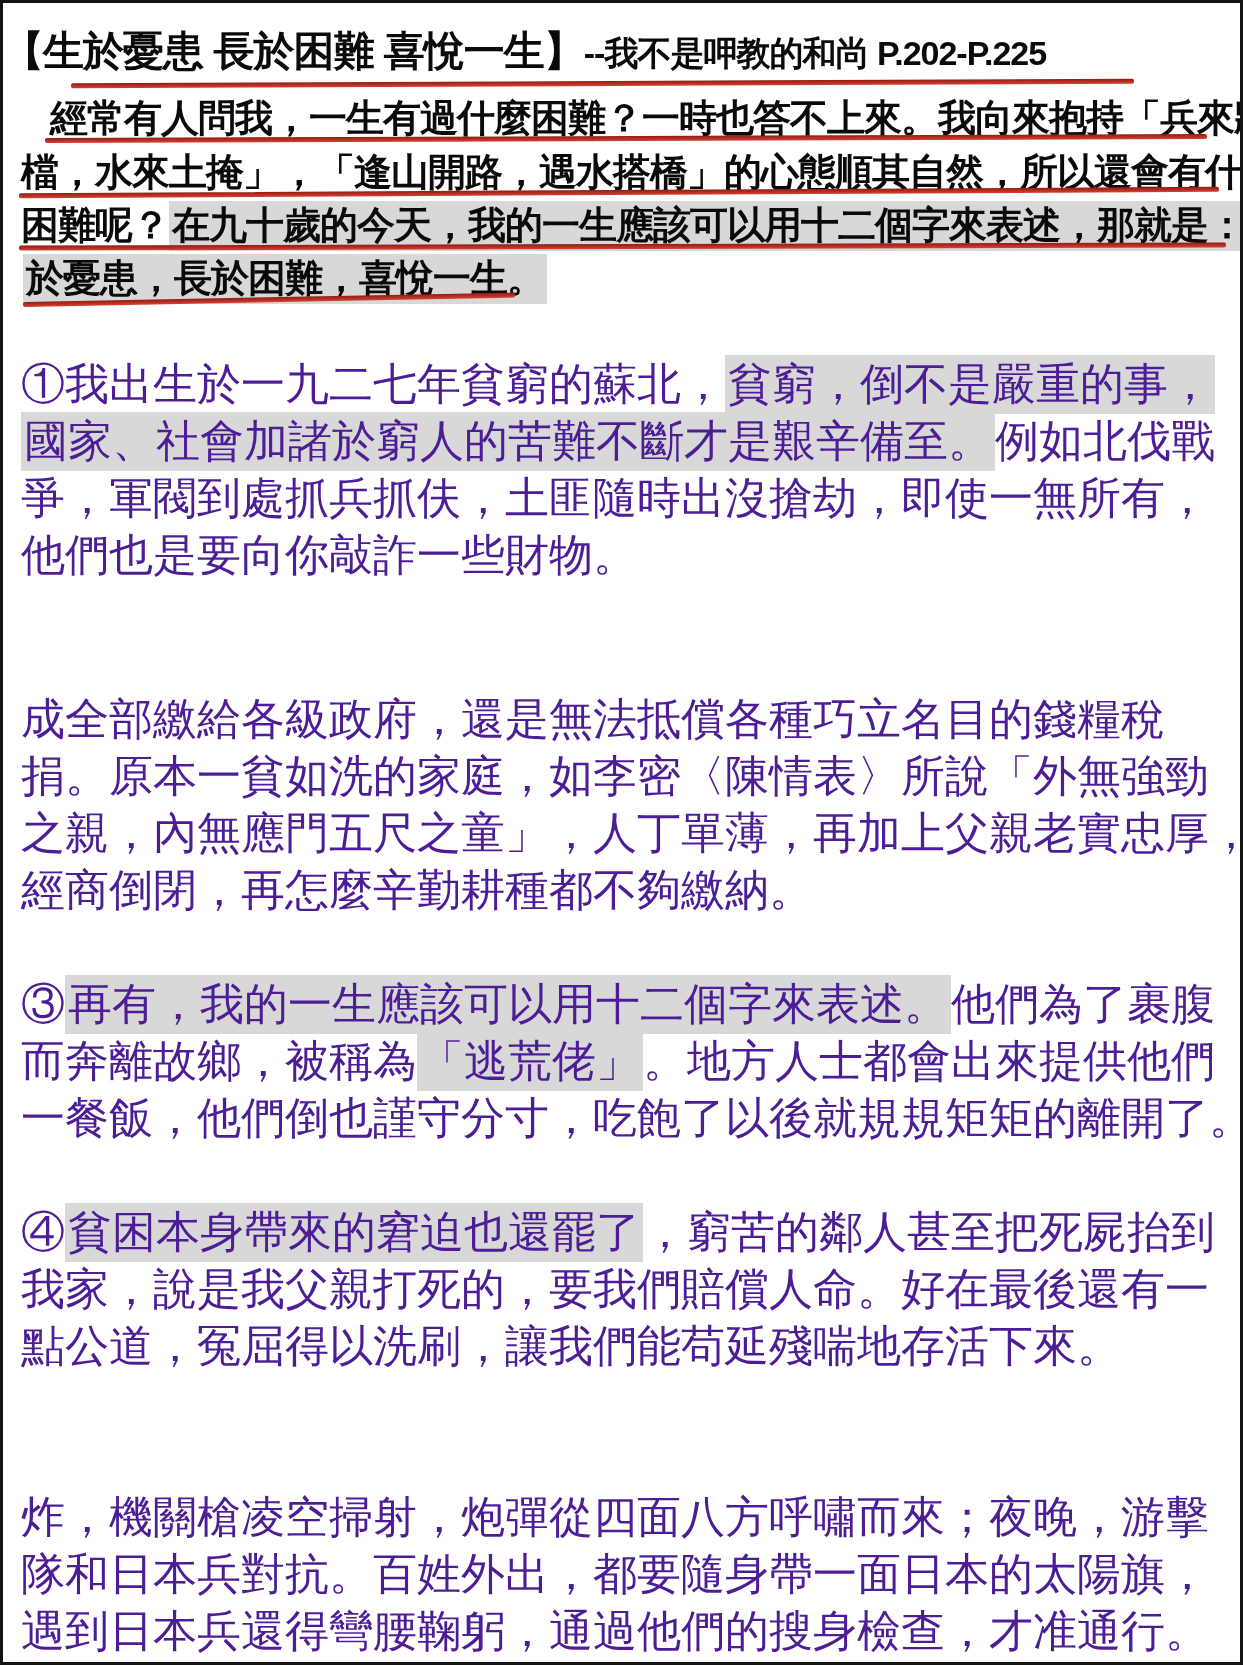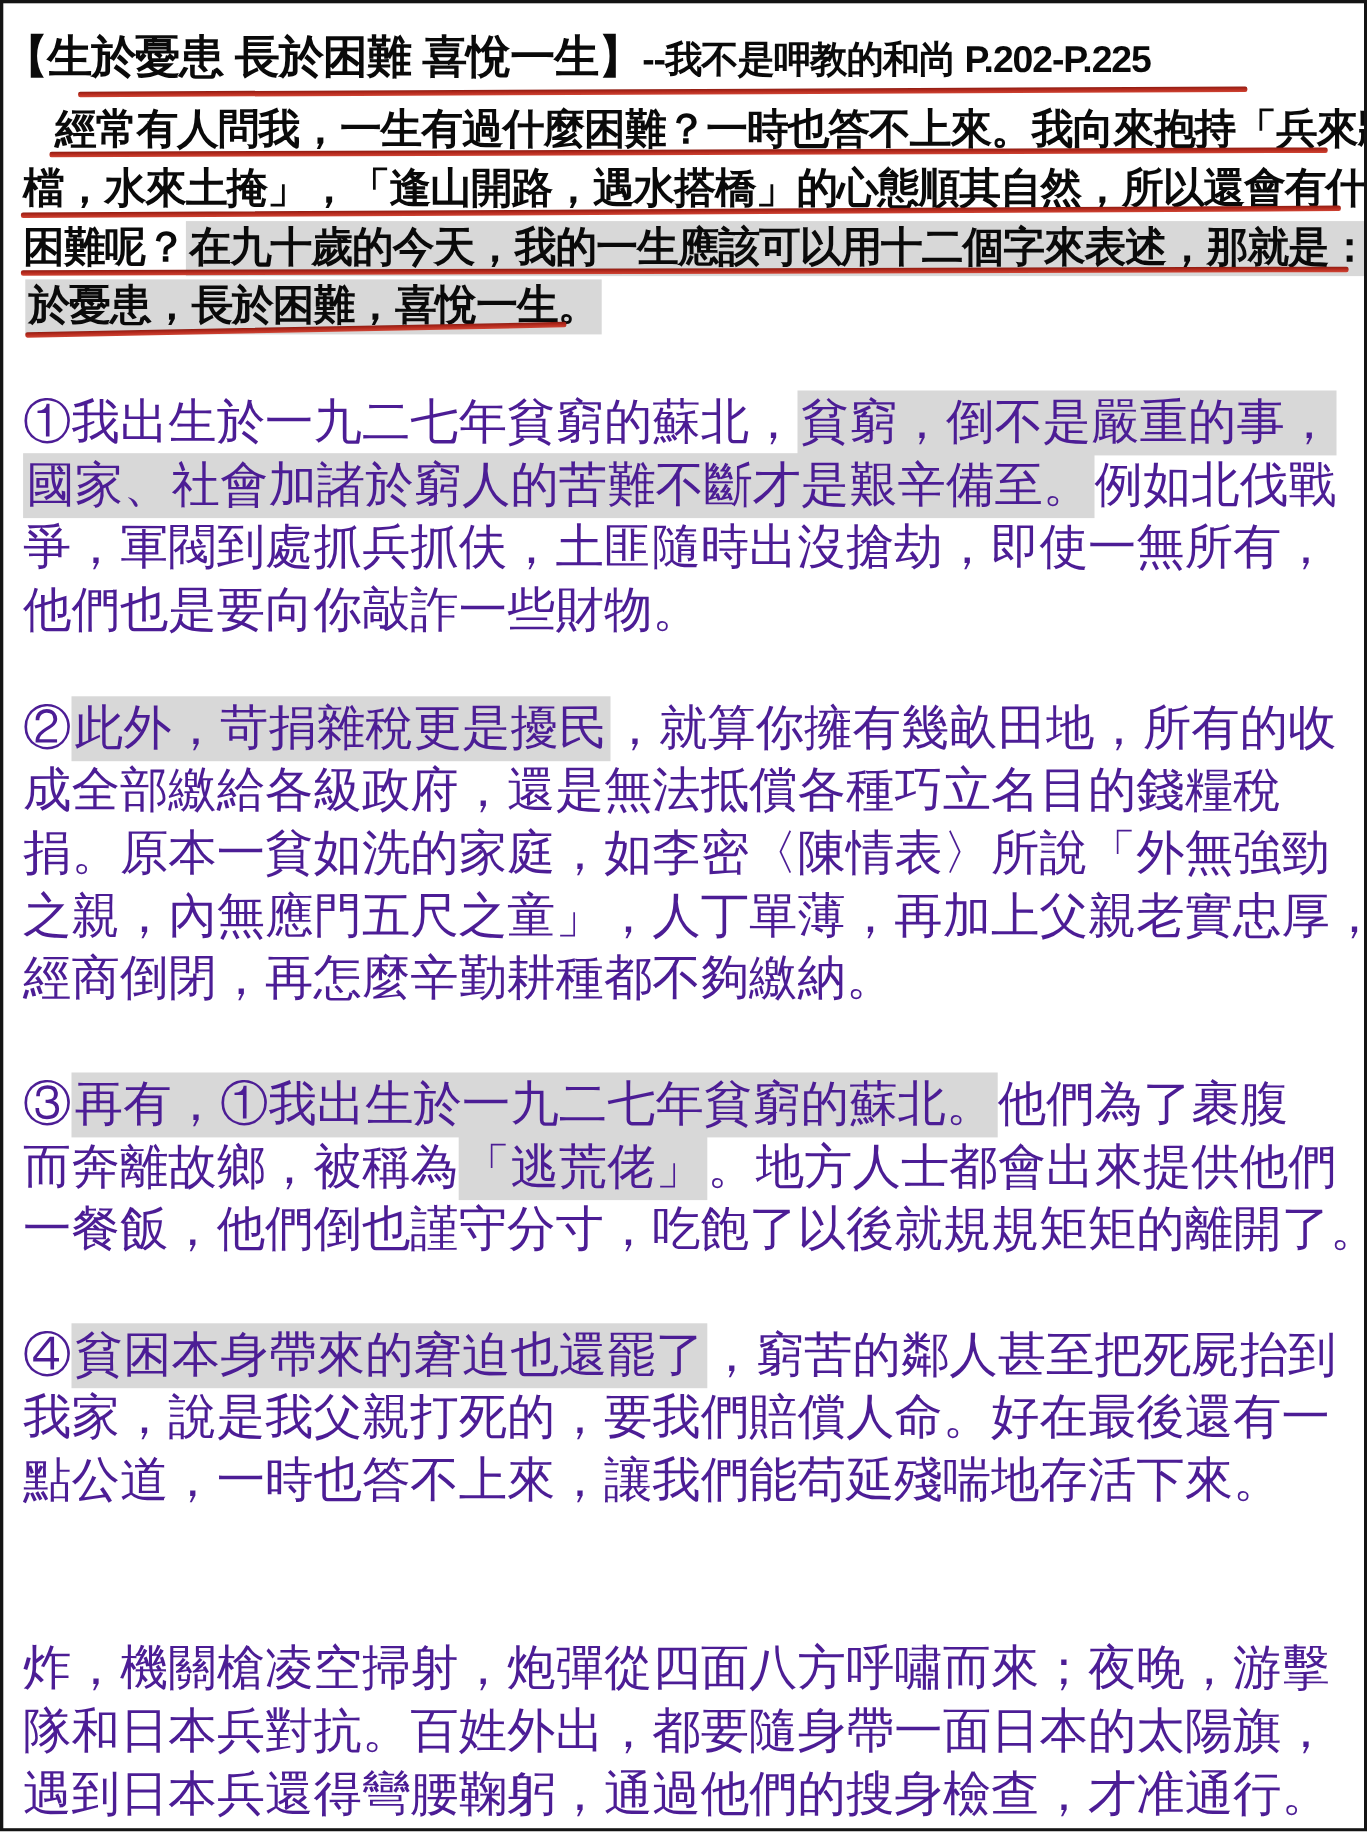--- a/index.html
+++ b/index.html
@@ -77,54 +77,51 @@
   <div class="row brow r-p1-2">
     <span class="hl">國家、社會加諸於窮人的苦難不斷才是艱辛備至。</span><span>例如北伐戰</span>
   </div>
   <div class="row brow r-p1-3">
     <span>爭，軍閥到處抓兵抓伕，土匪隨時出沒搶劫，即使一無所有，</span>
   </div>
   <div class="row brow r-p1-4">
     <span>他們也是要向你敲詐一些財物。</span>
   </div>
 
-  <div class="row brow r-p2-1">
-    <span>②</span><span class="hl">此外，苛捐雜稅更是擾民</span><span>，就算你擁有幾畝田地，所有的收</span>
-  </div>
   <div class="row brow r-p2-2">
     <span>成全部繳給各級政府，還是無法抵償各種巧立名目的錢糧稅</span>
   </div>
   <div class="row brow r-p2-3">
     <span>捐。原本一貧如洗的家庭，如李密〈陳情表〉所說「外無強勁</span>
   </div>
   <div class="row brow r-p2-4">
     <span>之親，內無應門五尺之童」，人丁單薄，再加上父親老實忠厚，</span>
   </div>
   <div class="row brow r-p2-5">
     <span>經商倒閉，再怎麼辛勤耕種都不夠繳納。</span>
   </div>
 
   <div class="row brow r-p3-1">
-    <span>③</span><span class="hl">再有，①我出生於一九二七年貧窮的蘇北。</span><span>他們為了裹腹</span>
+    <span>③</span><span class="hl">再有，我的一生應該可以用十二個字來表述。</span><span>他們為了裹腹</span>
   </div>
   <div class="row brow r-p3-2">
     <span>而奔離故鄉，被稱為</span><span class="hl">「逃荒佬」</span><span>。地方人士都會出來提供他們</span>
   </div>
   <div class="row brow r-p3-3">
     <span>一餐飯，他們倒也謹守分寸，吃飽了以後就規規矩矩的離開了。</span>
   </div>
 
   <div class="row brow r-p4-1">
     <span>④</span><span class="hl">貧困本身帶來的窘迫也還罷了</span><span>，窮苦的鄰人甚至把死屍抬到</span>
   </div>
   <div class="row brow r-p4-2">
     <span>我家，說是我父親打死的，要我們賠償人命。好在最後還有一</span>
   </div>
   <div class="row brow r-p4-3">
-    <span>點公道，一時也答不上來，讓我們能苟延殘喘地存活下來。</span>
+    <span>點公道，冤屈得以洗刷，讓我們能苟延殘喘地存活下來。</span>
   </div>
 
   <div class="row brow r-p5-2">
     <span>炸，機關槍凌空掃射，炮彈從四面八方呼嘯而來；夜晚，游擊</span>
   </div>
   <div class="row brow r-p5-3">
     <span>隊和日本兵對抗。百姓外出，都要隨身帶一面日本的太陽旗，</span>
   </div>
   <div class="row brow r-p5-4">
     <span>遇到日本兵還得彎腰鞠躬，通過他們的搜身檢查，才准通行。</span>

